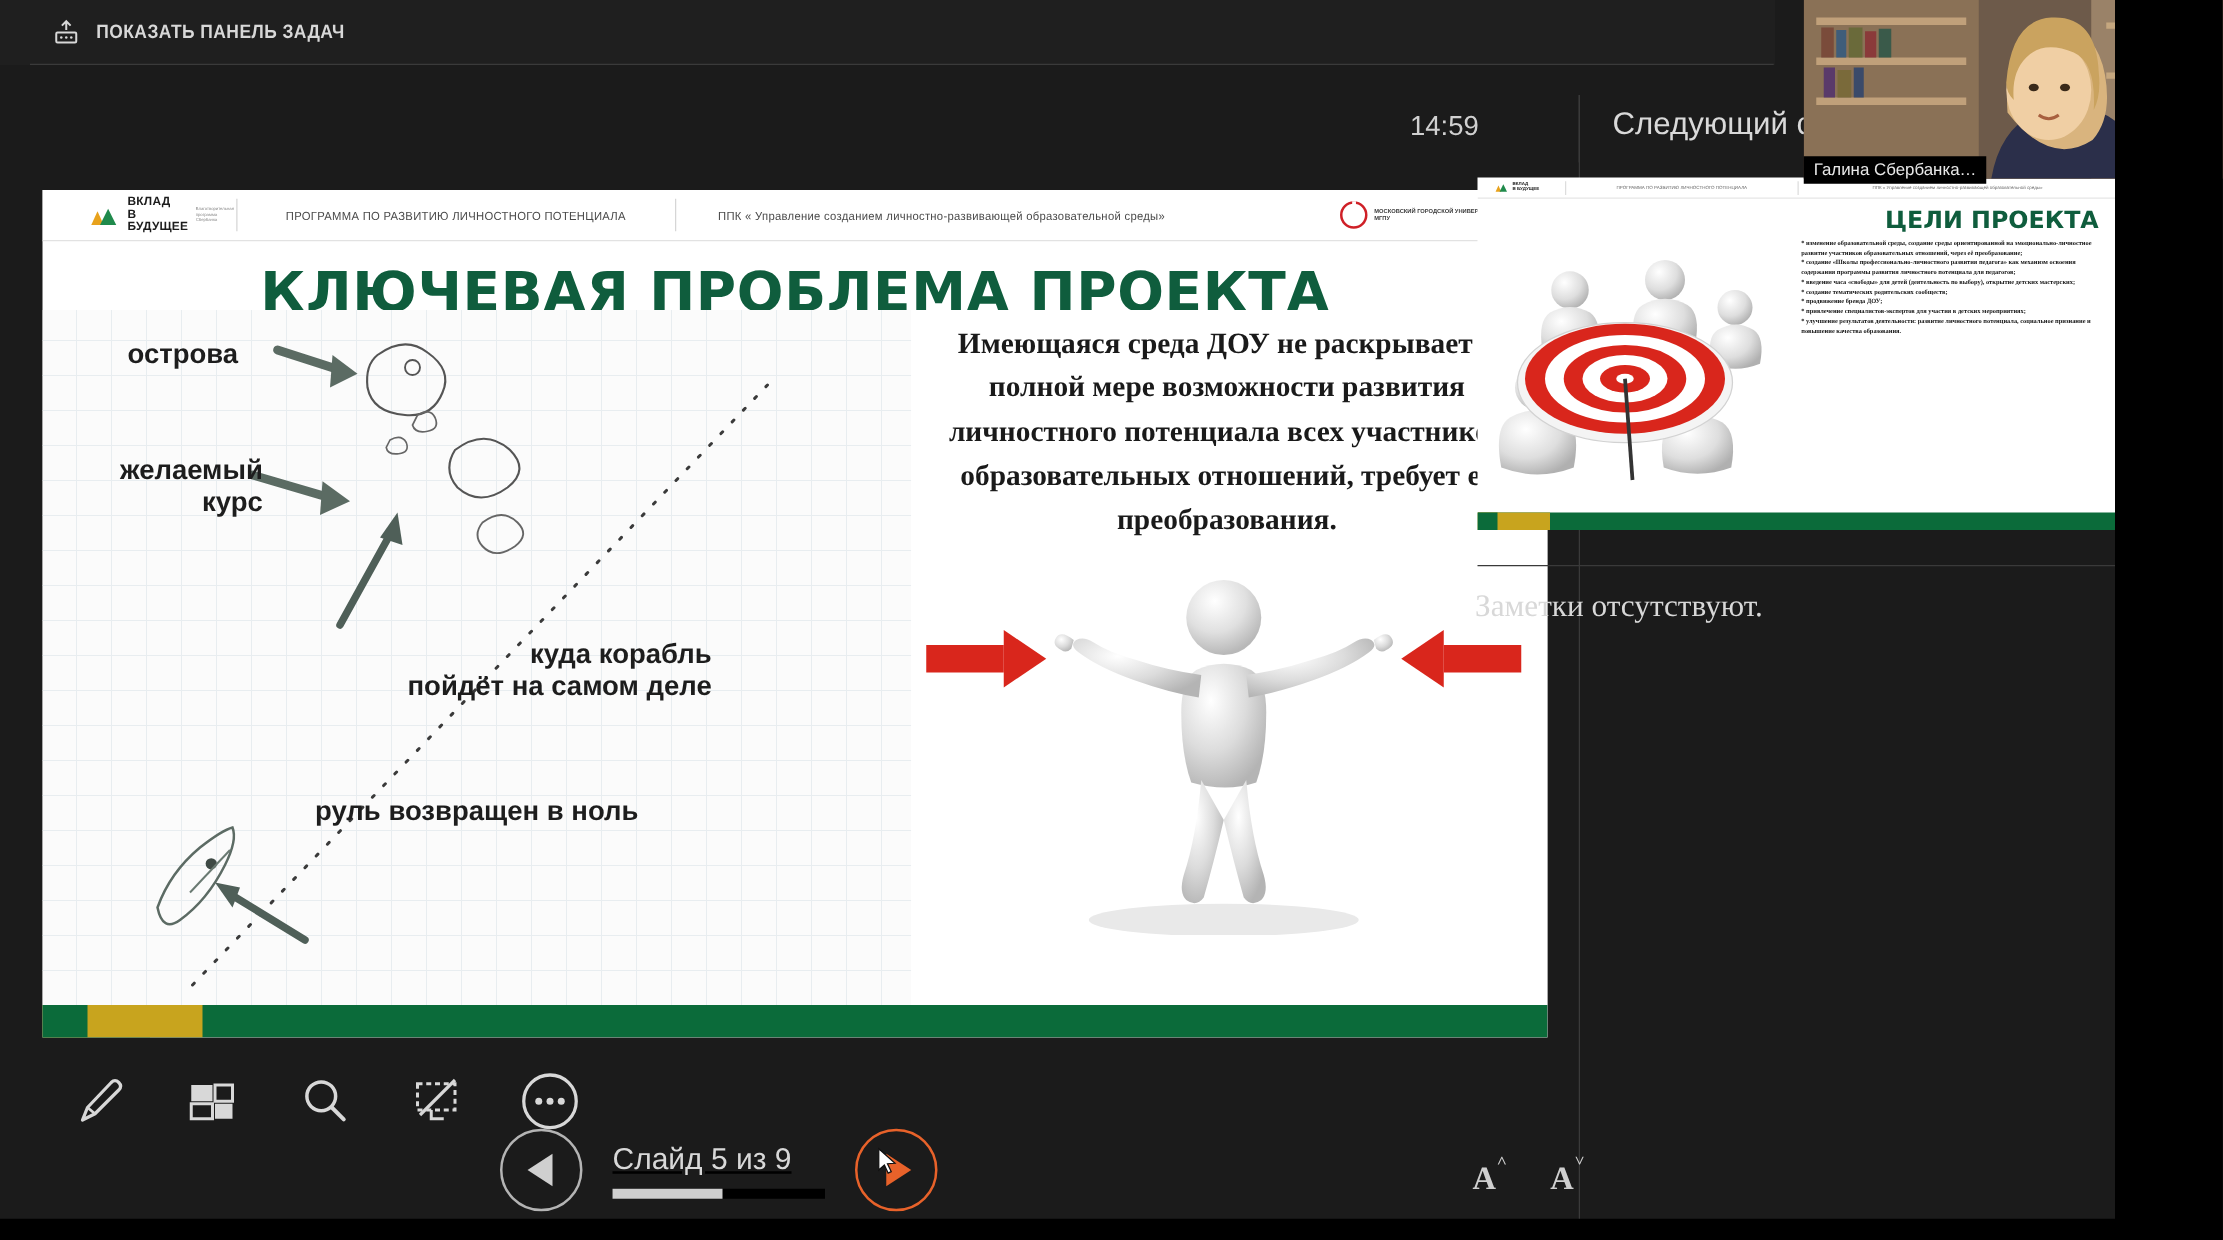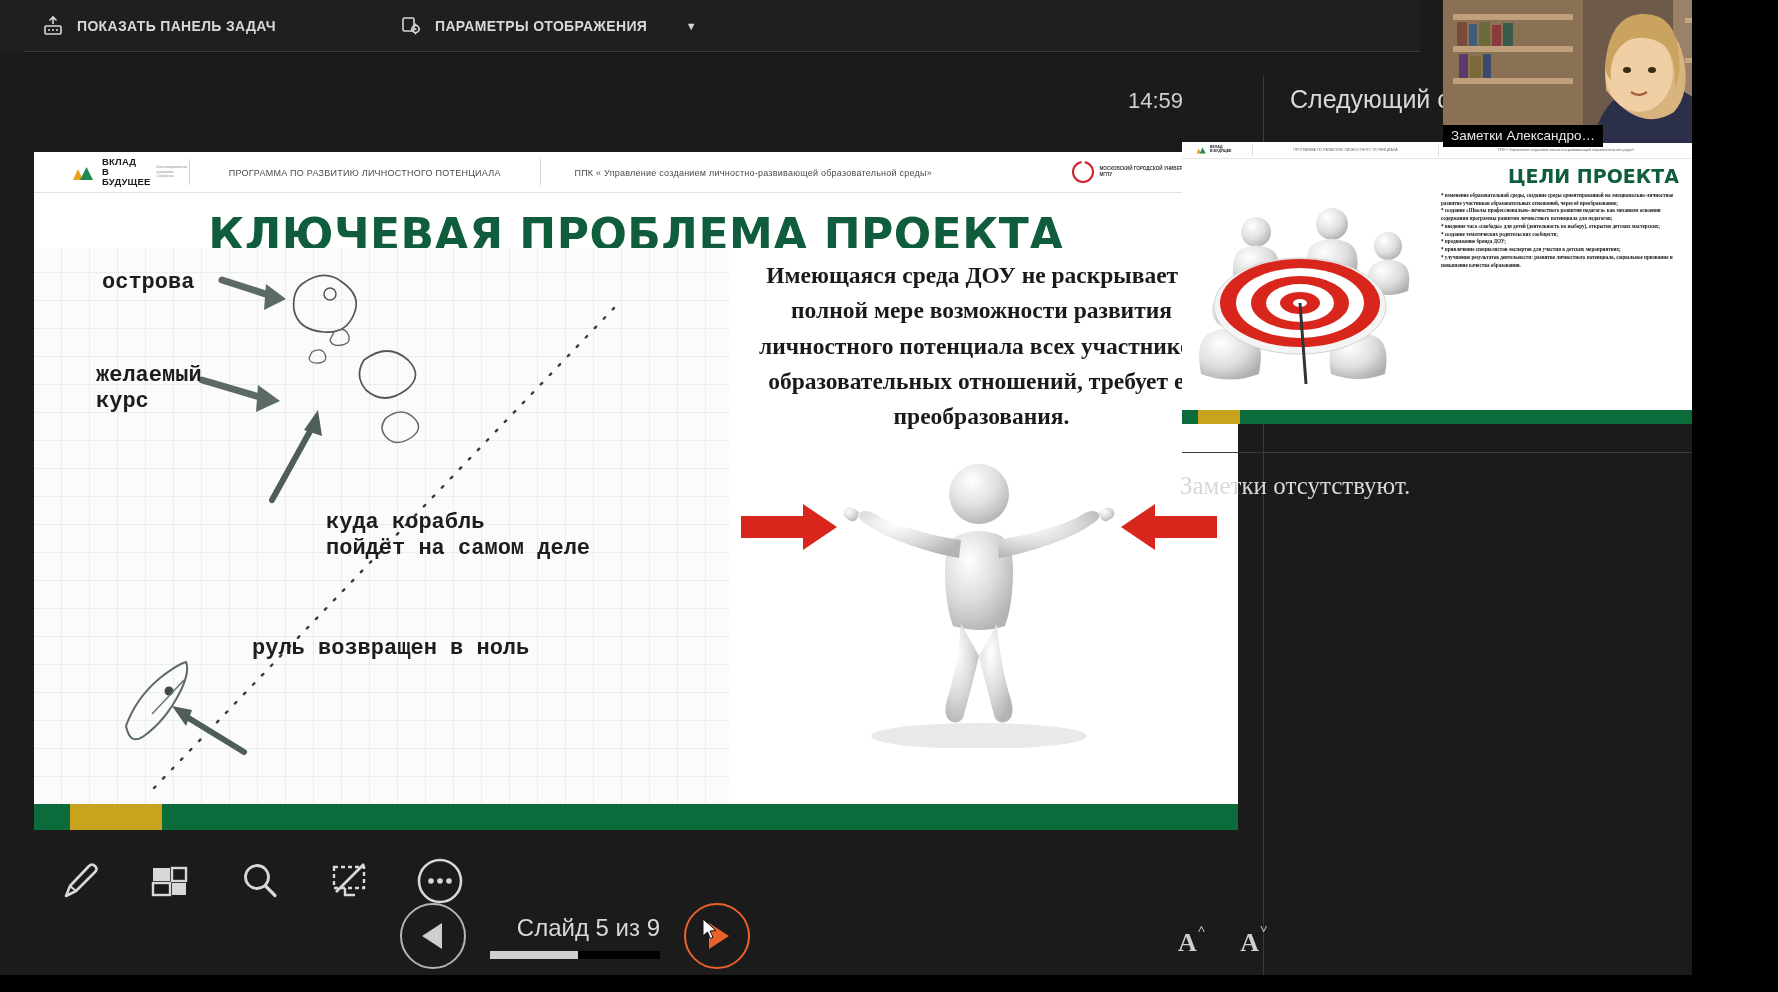--- a/index.html
+++ b/index.html
@@ -53,21 +53,21 @@
 
   .slide-title{text-align:center;color:#0f5d3d;font-size:44px;font-weight:700;letter-spacing:.5px;margin-top:16px;
                font-family:"DejaVu Sans",sans-serif;}
 
   .slide-body{position:absolute;left:0;top:96px;right:0;bottom:26px;display:flex;}
   .left-pane{position:relative;width:695px;height:100%;background:
        repeating-linear-gradient(0deg,transparent 0 27px,#e8edf0 27px 28px),
        repeating-linear-gradient(90deg,transparent 0 27px,#e8edf0 27px 28px),#fbfbfb;}
   .right-pane{position:relative;flex:1;height:100%;background:#fff;}
 
-  .hw{position:absolute;font-family:Liberation Mono, monospace;font-weight:700;color:#1d1d1d;font-size:22px;line-height:1.18;}
+  .hw{position:absolute;font-family:Liberation Sans, sans-serif;font-weight:700;color:#1d1d1d;font-size:22px;line-height:1.18;text-align:right;}
 
   .txtblock{position:absolute;left:20px;top:10px;right:24px;text-align:center;color:#1a1a1a;
             font-family:"Liberation Serif",serif;font-weight:700;font-size:23.5px;line-height:1.5;}
 
   .figure-wrap{position:absolute;left:0;right:0;top:210px;height:270px;}
 
   .slide-foot{position:absolute;left:0;bottom:0;width:100%;height:26px;background:#0b6b3a;}
   .slide-foot:before{content:"";position:absolute;left:0;top:0;width:86px;height:26px;background:#0b6b3a;}
   .slide-foot-y{position:absolute;left:0;top:0;width:128px;height:26px;background:#c8a41e;}
   .slide-foot-g{position:absolute;left:0;top:0;width:36px;height:26px;background:#0b6b3a;}
@@ -75,21 +75,21 @@
   
   .inkbar{position:absolute;left:34px;top:846px;width:460px;height:70px;display:flex;align-items:center;gap:38px;padding-left:20px;}
   .inkbtn{width:52px;height:52px;display:flex;align-items:center;justify-content:center;}
 
   
   .nav{position:absolute;left:400px;top:900px;width:420px;height:72px;display:flex;align-items:center;gap:24px;}
   .navcircle{width:62px;height:62px;border-radius:50%;border:2px solid #b4b4b4;display:flex;align-items:center;justify-content:center;}
   .navcircle.active{border-color:#e8622a;}
   .tri-l{width:0;height:0;border-top:13px solid transparent;border-bottom:13px solid transparent;border-right:20px solid #cfcfcf;margin-left:-3px;}
   .tri-r{width:0;height:0;border-top:13px solid transparent;border-bottom:13px solid transparent;border-left:20px solid #e8622a;margin-right:-3px;}
-  .navmid{width:170px;text-align:right;}
+  .navmid{width:170px;text-align:left;text-decoration:underline;}
   .navtxt{color:#d8d8d8;font-size:24px;margin-bottom:9px;}
   .progress{height:8px;background:#000;position:relative;}
   .progress>i{position:absolute;left:0;top:0;height:8px;background:#cfcfcf;width:52%;}
 
   .cursor{position:absolute;left:702px;top:918px;width:16px;height:22px;}
 
   
   .thumb{position:absolute;left:1182px;top:142px;width:511px;height:282px;background:#fff;overflow:hidden;}
   .thumb-head{height:16px;border-bottom:1px solid #e6e6e6;display:flex;align-items:center;font-size:3.6px;color:#666;}
   .t-logo{width:70px;display:flex;align-items:center;gap:3px;padding-left:14px;box-sizing:border-box;}
@@ -130,32 +130,20 @@
           <rect x="3" y="11" width="16" height="8" rx="1" fill="none" stroke="#d8d8d8" stroke-width="1.6"></rect>
           <circle cx="7" cy="15" r="1" fill="#d8d8d8"></circle>
             <circle cx="11" cy="15" r="1" fill="#d8d8d8"></circle>
             <circle cx="15" cy="15" r="1" fill="#d8d8d8"></circle>
           <path d="M11 9 L11 2 M7.5 5.5 L11 2 L14.5 5.5" fill="none" stroke="#d8d8d8" stroke-width="1.6"></path>
         </svg>
       </span>
       <span class="tb-label">ПОКАЗАТЬ ПАНЕЛЬ ЗАДАЧ</span>
     </div>
 
-    <div class="tb-item">
-      <span class="tb-ico">
-        <svg width="22" height="22" viewBox="0 0 22 22">
-          <rect x="3" y="3" width="11" height="13" rx="1.5" fill="none" stroke="#d8d8d8" stroke-width="1.6"></rect>
-          <circle cx="15.5" cy="14" r="3.6" fill="none" stroke="#d8d8d8" stroke-width="1.6"></circle>
-          <circle cx="15.5" cy="14" r="1.1" fill="#d8d8d8"></circle>
-          <path d="M15.5 8.6v1.3M15.5 18.1v1.3M10.9 14h1.3M18.8 14h1.3" stroke="#d8d8d8" stroke-width="1.4"></path>
-        </svg>
-      </span>
-      <span class="tb-label">ПАРАМЕТРЫ ОТОБРАЖЕНИЯ</span>
-      <span class="caret">▼</span>
-    </div>
 
   </div>
   <div class="tb-divider"></div>
 
 
   <div class="clock-txt">14:59</div>
   <div class="vdiv2"></div>
   <div class="nextlbl">Следующий слайд</div>
   <div class="vdiv"></div>
 
@@ -451,17 +439,17 @@
 
       <path d="M150 143 q8 -46 45 -56 q22 -6 40 2 q32 12 38 54 Z" fill="#2b2f4a"></path>
       <path d="M163 90 q-4 -56 30 -64 q40 -10 48 34 q6 34 -10 52 q-34 22 -68 -22 Z" fill="#d9b47e"></path>
       <ellipse cx="196" cy="72" rx="34" ry="40" fill="#f0cfa4"></ellipse>
       <path d="M162 66 q4 -50 36 -52 q36 -2 38 44 q2 18 -4 30 q2 -38 -16 -46 q-24 -10 -38 4 q-12 12 -10 34 q-6 -6 -6 -14 Z" fill="#caa35f"></path>
       <ellipse cx="184" cy="70" rx="4" ry="3" fill="#3a2a1a"></ellipse>
       <ellipse cx="209" cy="70" rx="4" ry="3" fill="#3a2a1a"></ellipse>
       <path d="M188 92 q8 6 16 0" stroke="#a8603f" stroke-width="2.4" fill="none"></path>
     </svg>
   </div>
-  <div class="camname">Заметки Александро…</div>
+  <div class="camname">Галина Сбербанка…</div>
 
   <div class="blackbar-r"></div>
   <div class="blackbar-b"></div>
 </div>
 
 </body></html>

